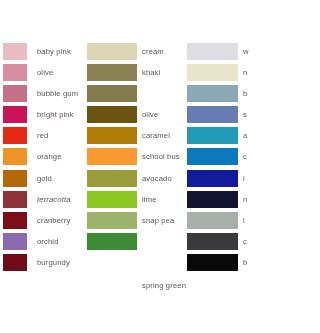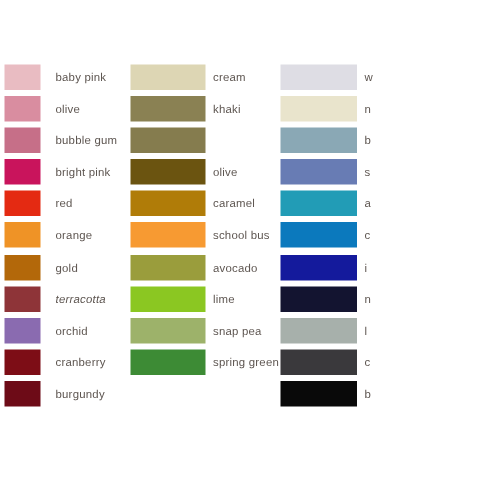--- a/index.html
+++ b/index.html
@@ -97,28 +97,28 @@
       </div>
       <div class="swatch-row">
         <div class="swatch-chip" style="background-color: rgb(179, 104, 10);"></div>
         <span class="swatch-label" style="color: rgb(93, 85, 80);">gold</span>
       </div>
       <div class="swatch-row">
         <div class="swatch-chip" style="background-color: rgb(142, 52, 56);"></div>
         <span class="swatch-label" style="color: rgb(93, 85, 80); font-style: italic;">terracotta</span>
       </div>
       <div class="swatch-row">
+        <div class="swatch-chip" style="background-color: rgb(125, 13, 22);"></div>
+        <span class="swatch-label" style="color: rgb(93, 85, 80);">cranberry</span>
+      </div>
+      <div class="swatch-row">
         <div class="swatch-chip" style="background-color: rgb(138, 107, 176);"></div>
         <span class="swatch-label" style="color: rgb(93, 85, 80);">orchid</span>
       </div>
       <div class="swatch-row">
-        <div class="swatch-chip" style="background-color: rgb(125, 13, 22);"></div>
-        <span class="swatch-label" style="color: rgb(93, 85, 80);">cranberry</span>
-      </div>
-      <div class="swatch-row">
         <div class="swatch-chip" style="background-color: rgb(109, 11, 23);"></div>
         <span class="swatch-label" style="color: rgb(93, 85, 80);">burgundy</span>
       </div>
     </div>
     <div class="palette-column col-1">
       <div class="swatch-row">
         <div class="swatch-chip" style="background-color: rgb(221, 214, 180);"></div>
         <span class="swatch-label" style="color: rgb(93, 85, 80);">cream</span>
       </div>
       <div class="swatch-row">
@@ -147,21 +147,21 @@
       <div class="swatch-row">
         <div class="swatch-chip" style="background-color: rgb(139, 199, 34);"></div>
         <span class="swatch-label" style="color: rgb(93, 85, 80);">lime</span>
       </div>
       <div class="swatch-row">
         <div class="swatch-chip" style="background-color: rgb(157, 178, 106);"></div>
         <span class="swatch-label" style="color: rgb(93, 85, 80);">snap pea</span>
       </div>
       <div class="swatch-row">
         <div class="swatch-chip" style="background-color: rgb(61, 139, 53);"></div>
-        <span class="swatch-label" style="color: rgb(93, 85, 80);">spring green</span>
+        <span class="swatch-label" style="color: rgb(93, 85, 80); margin-top: 44px;">spring green</span>
       </div>
     </div>
     <div class="palette-column col-2">
       <div class="swatch-row">
         <div class="swatch-chip" style="background-color: rgb(222, 221, 228);"></div>
         <span class="swatch-label" style="color: rgb(93, 85, 80);">w</span>
       </div>
       <div class="swatch-row">
         <div class="swatch-chip" style="background-color: rgb(233, 228, 204);"></div>
         <span class="swatch-label" style="color: rgb(93, 85, 80);">n</span>

